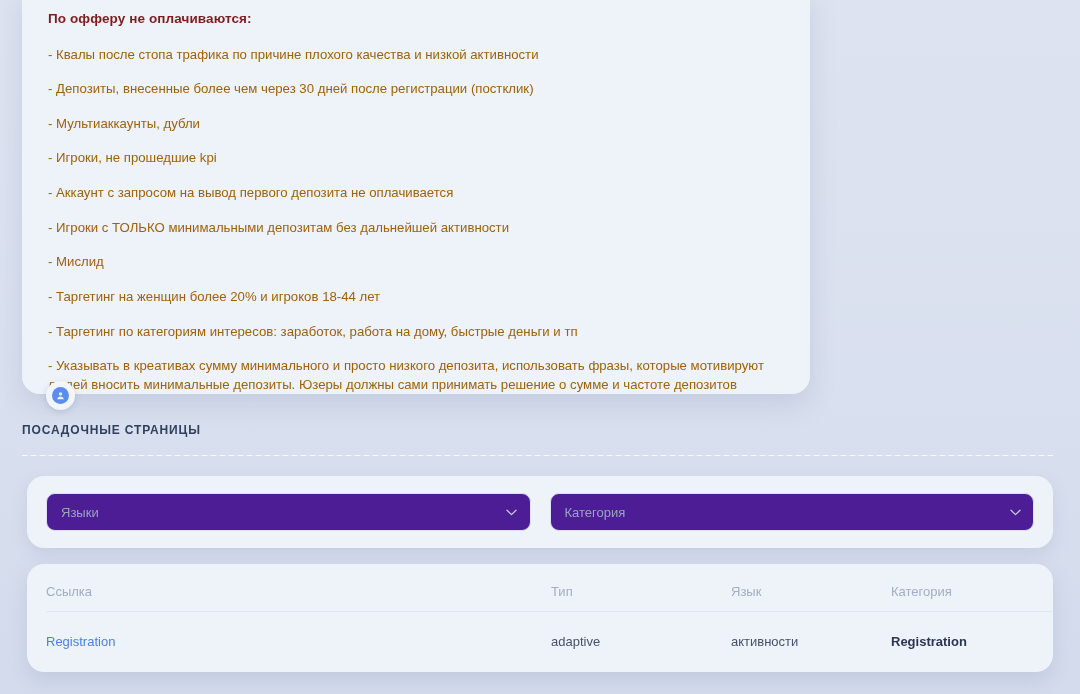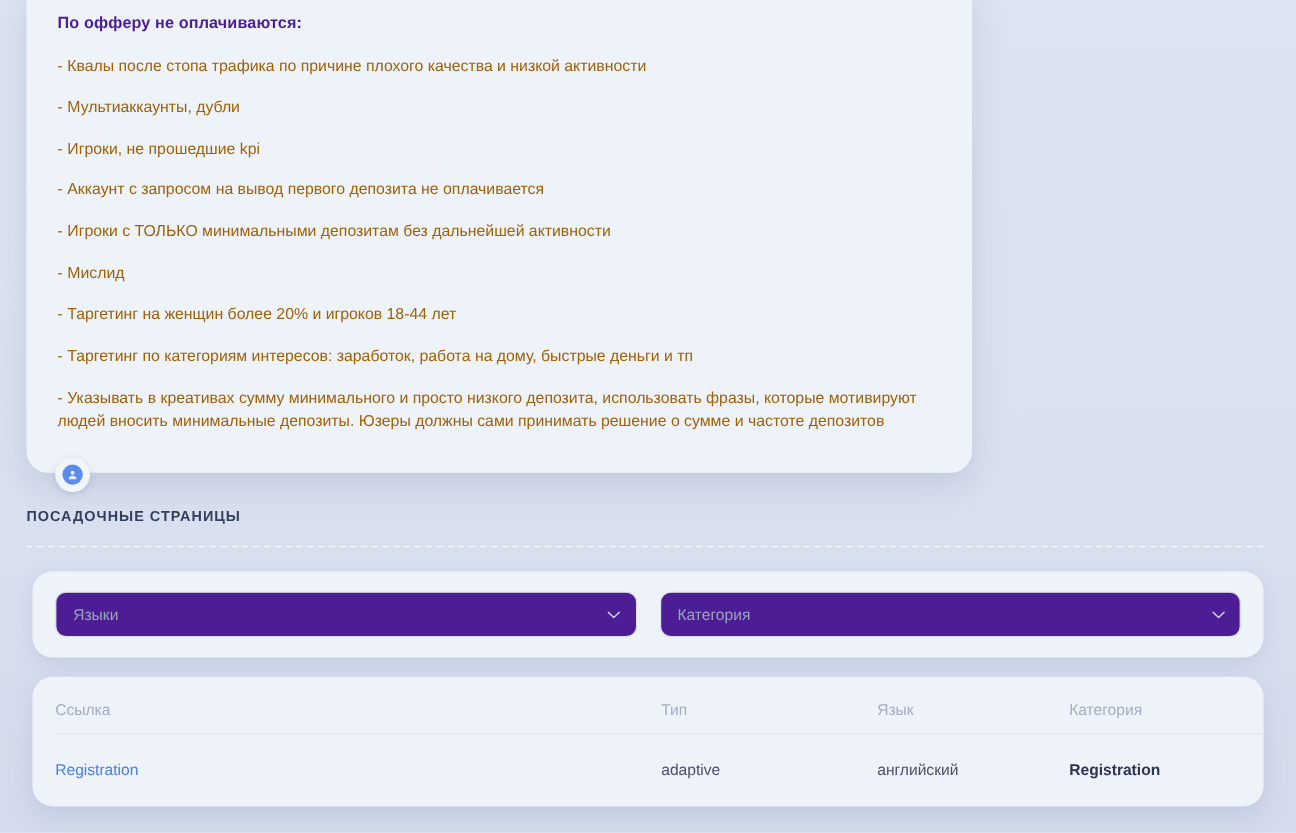--- a/index.html
+++ b/index.html
@@ -29,21 +29,21 @@
     border-bottom-left-radius: 18px;
     border-bottom-right-radius: 18px;
     box-shadow: 0 10px 26px rgba(120,135,170,0.22);
     padding: 20px 26px 18px 26px;
     overflow: hidden;
   }
 
   .info-title {
     font-size: 13.5px;
     font-weight: bold;
-    color: #4c1d95;
+    color: #7f1d1d;
     letter-spacing: 0.1px;
     margin-bottom: 17px;
     line-height: 1.3;
   }
 
   .info-line {
     font-size: 13.2px;
     color: #a16207;
     line-height: 1.45;
     margin-bottom: 15.5px;
@@ -189,20 +189,21 @@
     cursor: pointer;
   }
   .cell-cat-strong { font-weight: bold; color: #2b3654; }
 </style>
 </head>
 <body>
 
 <div class="info-card">
   <div class="info-title">По офферу не оплачиваются:</div>
   <div class="info-line">- Квалы после стопа трафика по причине плохого качества и низкой активности</div>
+  <div class="info-line">- Депозиты, внесенные более чем через 30 дней после регистрации (постклик)</div>
   <div class="info-line">- Мультиаккаунты, дубли</div>
   <div class="info-line">- Игроки, не прошедшие kpi</div>
   <div class="info-line">- Аккаунт с запросом на вывод первого депозита не оплачивается</div>
   <div class="info-line">- Игроки с ТОЛЬКО минимальными депозитам без дальнейшей активности</div>
   <div class="info-line">- Мислид</div>
   <div class="info-line">- Таргетинг на женщин более 20%  и игроков 18-44 лет</div>
   <div class="info-line">- Таргетинг по категориям интересов: заработок, работа на дому, быстрые деньги и тп</div>
   <div class="info-line">- Указывать в креативах сумму минимального и просто низкого депозита, использовать фразы, которые мотивируют людей вносить минимальные депозиты. Юзеры должны сами принимать решение о сумме и частоте депозитов</div>
 
 </div>
@@ -252,20 +253,20 @@
         <th class="col-lang">Язык</th>
         <th class="col-cat">Категория</th>
       </tr>
     </thead>
     <tbody>
       <tr>
         <td class="col-link">
           <span class="cell-link">Registration</span>
         </td>
         <td class="col-type">adaptive</td>
-        <td class="col-lang">английский</td>
+        <td class="col-lang">активности</td>
         <td class="col-cat">
           <span class="cell-cat-strong">Registration</span>
         </td>
       </tr>
     </tbody>
   </table>
 </div>
 
 </body></html>

